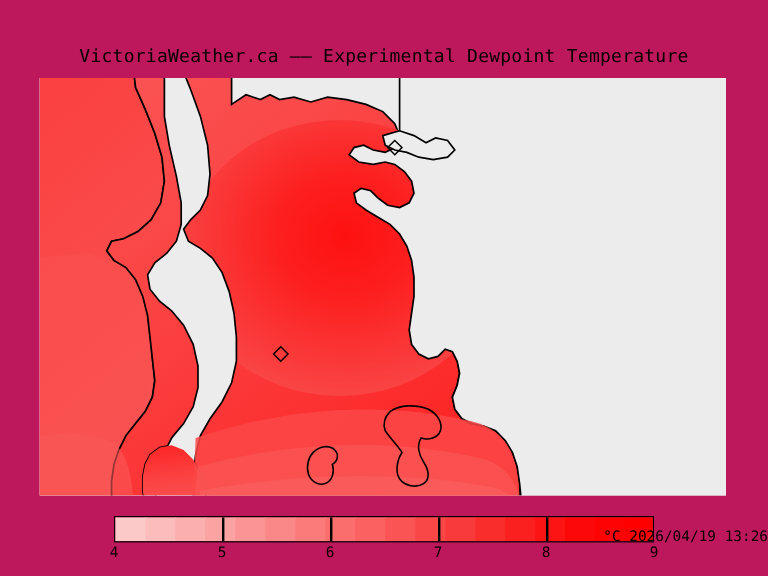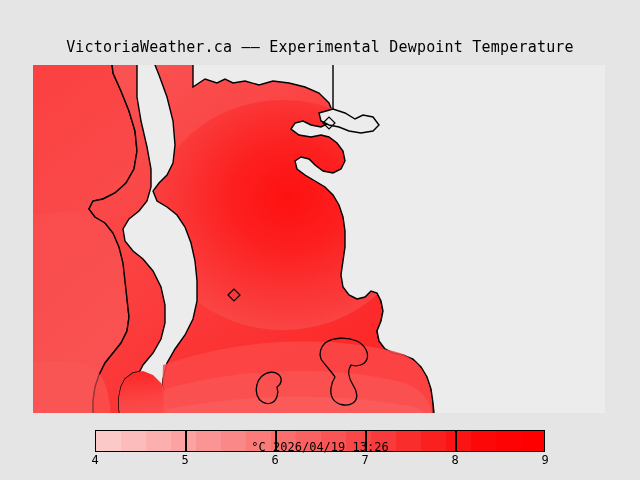--- a/index.html
+++ b/index.html
@@ -1,18 +1,18 @@
 <!DOCTYPE html>
 <html><head>
 <meta charset="utf-8">
 <style>
   html,body{margin:0;padding:0;background:#ffffff;}
   body{width:640px;height:480px;overflow:hidden;
        font-family:"DejaVu Sans Mono","Liberation Mono",monospace;}
-  #root{position:relative;width:640px;height:480px;background:#e5e5e5;}
+  #root{position:relative;width:640px;height:480px;background:#be185d;}
 
   #title{
     position:absolute; left:0; top:38px; width:640px;
     text-align:center; color:#000000;
     font-family:"DejaVu Sans Mono","Liberation Mono",monospace;
     font-size:15px; letter-spacing:0.2px; white-space:nowrap;
   }
 
   #map-frame{
     position:absolute; left:33px; top:65px; width:572px; height:348px;
@@ -29,21 +29,21 @@
   }
   .cb-seg{position:absolute;top:0;height:100%;}
   .cb-tick{position:absolute;top:0;width:1.5px;height:100%;background:#000000;}
   .cb-label{
     position:absolute; top:23px; color:#000000;
     font-family:"DejaVu Sans Mono","Liberation Mono",monospace;
     font-size:12px; transform:translateX(-50%); white-space:nowrap;
   }
   #cb-caption{
     position:absolute; left:0; top:440px; width:640px;
-    text-align:center; color:#000000;
+    text-align:right; color:#000000;
     font-family:"DejaVu Sans Mono","Liberation Mono",monospace;
     font-size:12px; white-space:nowrap;
   }
 </style>
 </head>
 <body>
 
 <div id="root">
 
   <div id="title">VictoriaWeather.ca —— Experimental Dewpoint Temperature</div>

